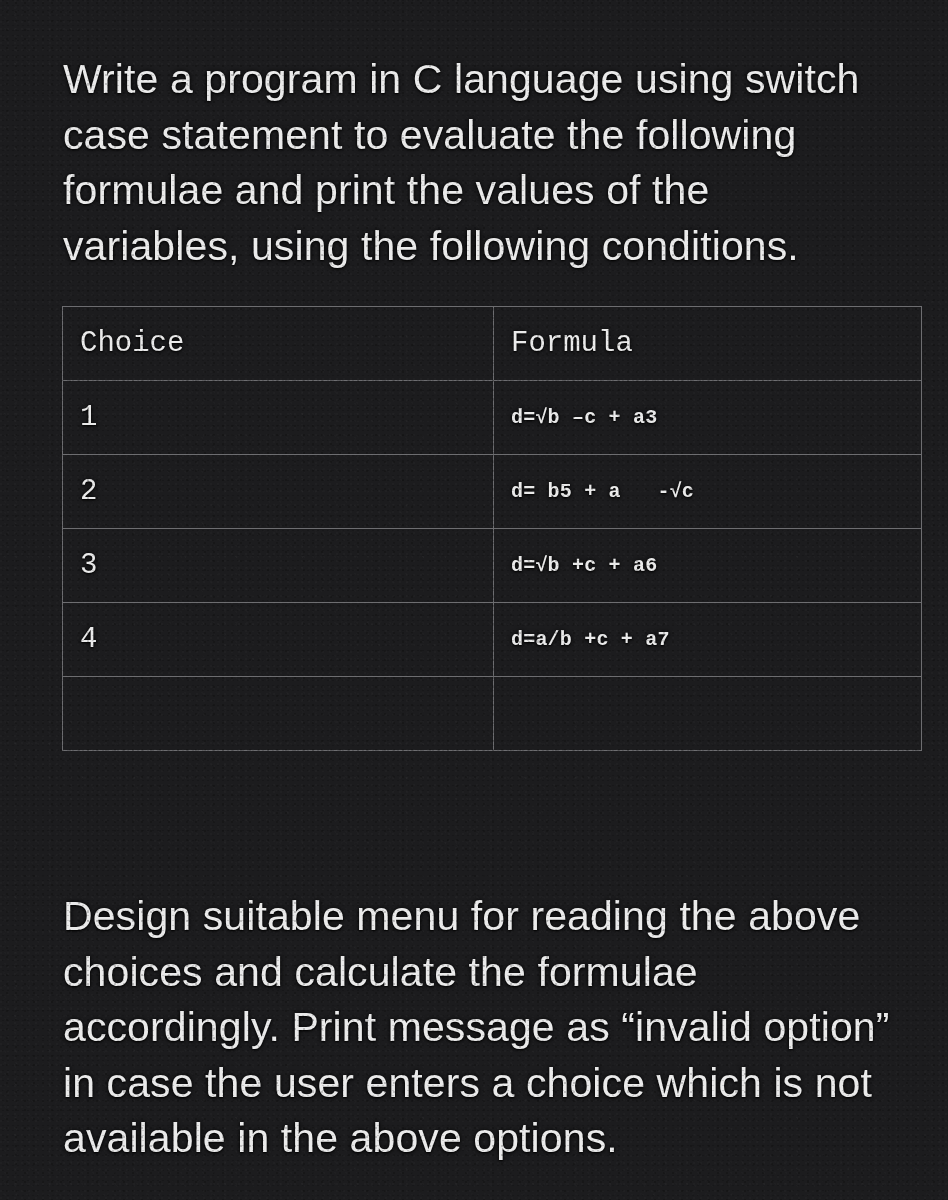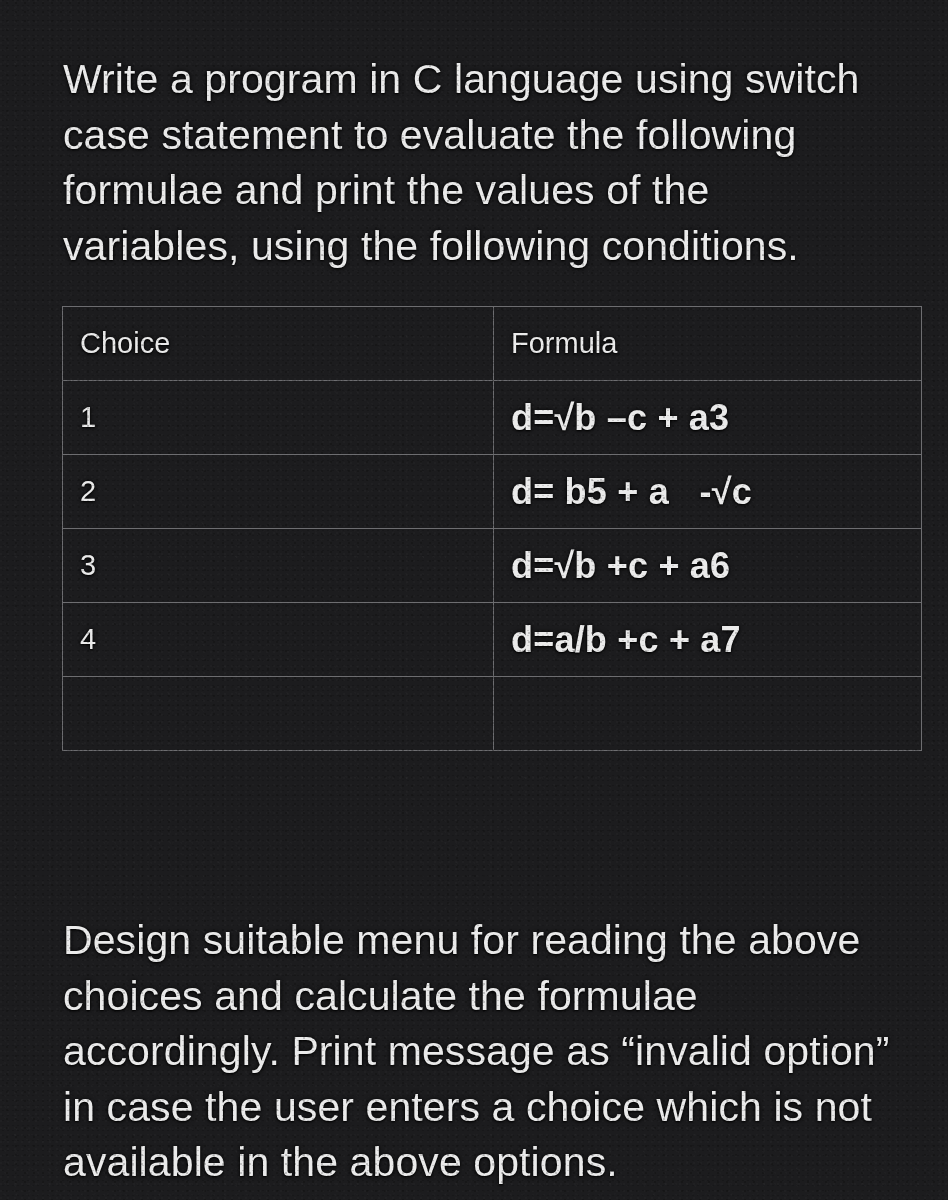--- a/index.html
+++ b/index.html
@@ -46,56 +46,57 @@
     width: 830px;
     font-size: 41px;
     line-height: 55.5px;
     letter-spacing: 0.1px;
     color: #eaeaea;
     text-shadow: 0 0 5px rgba(0,0,0,0.85), 0 1px 2px rgba(0,0,0,0.9);
     white-space: pre-wrap;
   }
 
   #intro-paragraph { top: 11px; }
-  #closing-paragraph { top: 872px; }
+  #closing-paragraph { top: 848px; }
 
   
   #formula-table {
     position: absolute;
     left: 62px;
     top: 306px;
     width: 823px;
     border-collapse: collapse;
     table-layout: fixed;
   }
 
   #formula-table td {
     border: 1px solid #6d6d70;
     height: 73px;
     padding: 0 0 0 17px;
     vertical-align: middle;
     text-shadow: 0 0 5px rgba(0,0,0,0.85), 0 1px 2px rgba(0,0,0,0.9);
     color: #eaeaea;
+    font-family: Liberation Mono, monospace;
   }
 
   .col-choice { width: 413px; }
   .col-formula { width: 410px; }
 
   .hdr-cell {
     font-size: 29px;
     font-weight: 400;
   }
 
   .choice-cell {
     font-size: 29px;
     font-weight: 400;
   }
 
   .formula-cell {
-    font-size: 36px;
+    font-size: 20px;
     font-weight: 700;
     letter-spacing: 0.2px;
     white-space: pre;
   }
 
   .empty-cell {
     font-size: 29px;
   }
 </style>
 </head>

